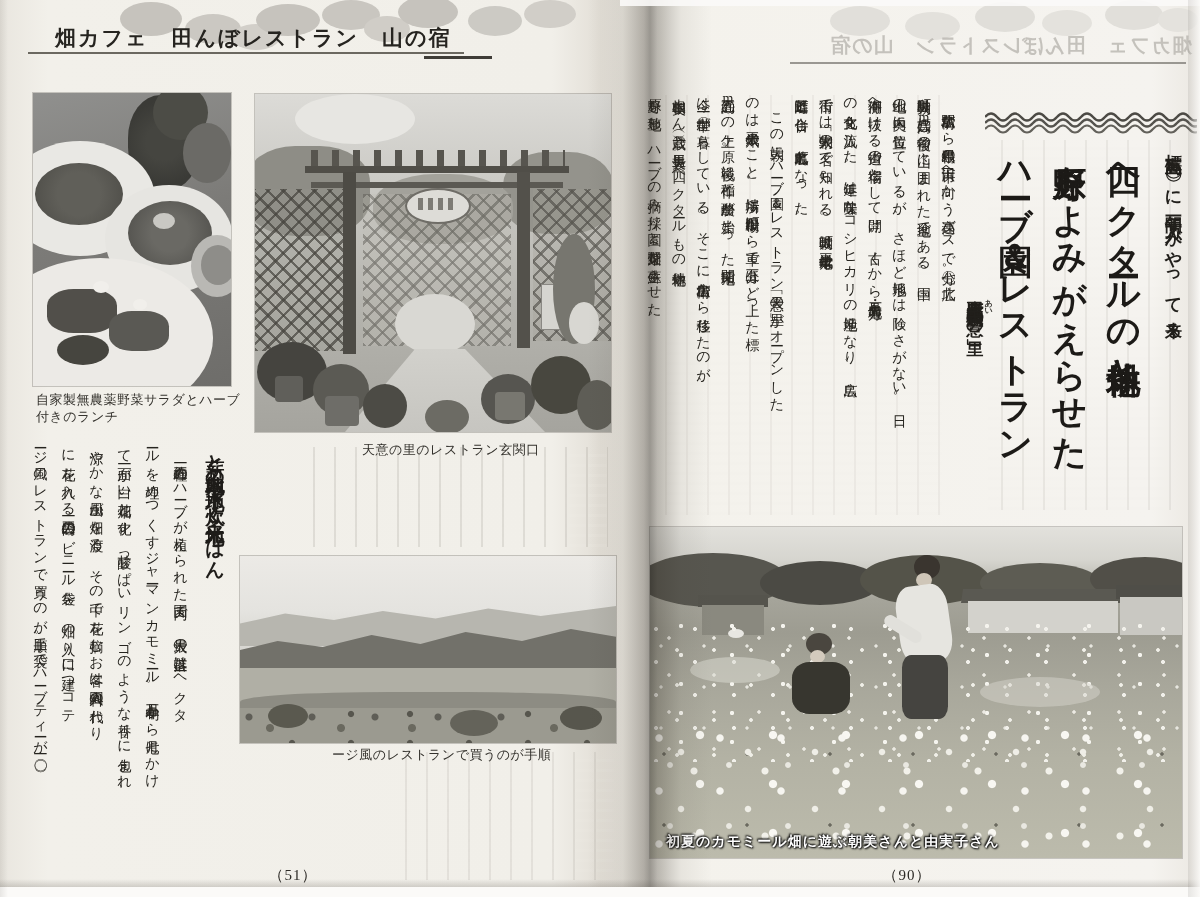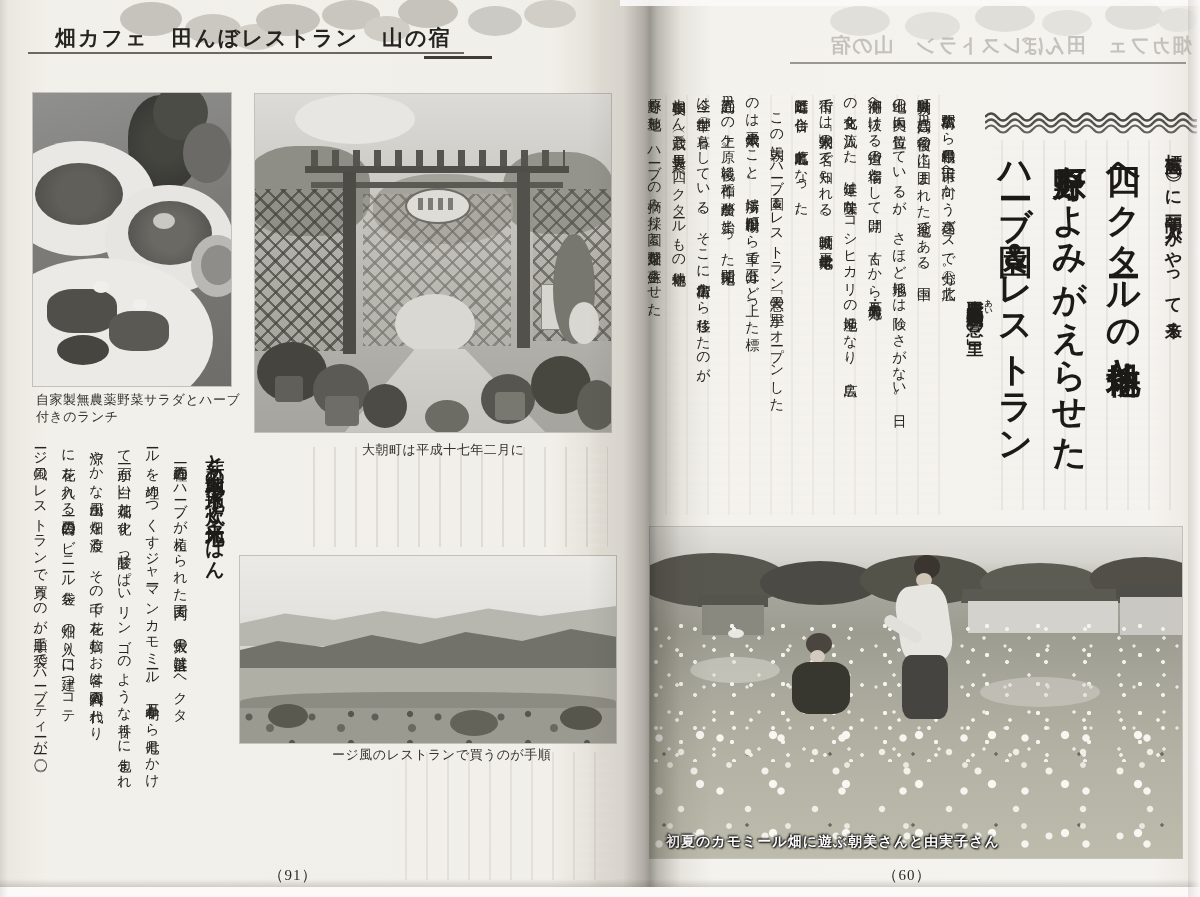--- a/index.html
+++ b/index.html
@@ -119,21 +119,21 @@
     <div class="blob" style="left:58px;top:270px;width:56px;height:52px;background:#5b5a54;"></div>
     <div class="blob" style="left:108px;top:290px;width:44px;height:44px;background:#4c4b45;"></div>
     <div class="blob" style="left:226px;top:280px;width:54px;height:50px;background:#565550;"></div>
     <div class="blob" style="left:276px;top:262px;width:60px;height:58px;background:#48473f;"></div>
     <div class="blob" style="left:322px;top:286px;width:40px;height:50px;background:#5e5d56;"></div>
     <div class="blob" style="left:170px;top:306px;width:44px;height:34px;background:#6c6b64;"></div>
     <div class="abs" style="left:70px;top:302px;width:34px;height:30px;background:#6e6d68;border-radius:4px;"></div>
     <div class="abs" style="left:240px;top:298px;width:30px;height:28px;background:#787770;border-radius:4px;"></div>
     <div class="abs" style="left:20px;top:282px;width:28px;height:26px;background:#605f5a;border-radius:4px;"></div>
   </div>
-  <div class="cap" style="left:362px;top:441px;">大朝町は平成十七年二月に</div>
+  <div class="cap" style="left:362px;top:441px;">天意の里のレストラン玄関口</div>
 
   <div class="abs v" style="left:192px;top:443px;width:36px;height:318px;font-family:'Liberation Sans','DejaVu Sans',sans-serif;font-size:19px;font-weight:bold;letter-spacing:-1.5px;color:#1e1c19;">薪と敷地内の地下水で炊く地元米ごはん</div>
 
   <div class="abs v colset" style="left:8px;top:440px;width:186px;height:452px;font-size:14px;letter-spacing:.8px;line-height:28px;color:#26241f;">
     <div>　約一五〇種のハーブが植えられた園内で、最大の群落は一ヘクタ</div>
     <div>ールを埋めつくすジャーマンカモミール。五月中旬から七月にかけ</div>
     <div>て一面が白い花畑と化す。甘酸っぱいリンゴのような香りに包まれ、</div>
     <div>涼やかな山風が畑を渡る。その中で花を摘むお客は入園料の代わり</div>
     <div>に花を入れる一袋三〇〇円のビニール袋を、畑の入り口に建つコテ</div>
     <div>ージ風のレストランで買うのが手順。一袋でハーブティーが一〇〇</div>
@@ -144,21 +144,21 @@
     <div class="abs" style="left:0;top:58px;width:376px;height:60px;background:#72716a;clip-path:polygon(0 60%,10% 45%,22% 55%,35% 35%,48% 50%,60% 30%,75% 45%,88% 25%,100% 38%,100% 100%,0 100%);"></div>
     <div class="abs" style="left:0;top:112px;width:376px;height:34px;background:#b0afa5;"></div>
     <div class="abs" style="left:0;top:136px;width:376px;height:24px;background:#8d8c83;border-radius:40% 40% 0 0;"></div>
     <div class="abs" style="left:0;top:152px;width:376px;height:35px;background:#9b9a90;background-image:radial-gradient(circle at 9px 9px,#5f5e57 3px,transparent 4px),radial-gradient(circle at 30px 20px,#6a695f 3.5px,transparent 4.5px),radial-gradient(circle at 52px 6px,#57564e 2.6px,transparent 3.6px);background-size:63px 31px,71px 37px,59px 29px;"></div>
     <div class="blob" style="left:28px;top:148px;width:40px;height:24px;background:#5a594f;"></div>
     <div class="blob" style="left:210px;top:154px;width:48px;height:26px;background:#64635a;"></div>
     <div class="blob" style="left:320px;top:150px;width:42px;height:24px;background:#57564d;"></div>
   </div>
   <div class="cap" style="left:332px;top:746px;">ージ風のレストランで買うのが手順</div>
 
-  <div class="pagenum" style="left:258px;top:866px;width:70px;text-align:center;">（91）</div>
+  <div class="pagenum" style="left:258px;top:866px;width:70px;text-align:center;">（51）</div>
 
   <svg class="abs" style="left:985px;top:111px;" width="212" height="24" viewBox="0 0 212 24">
     <path d="M0,6 q6,-7 12,0 t12,0 t12,0 t12,0 t12,0 t12,0 t12,0 t12,0 t12,0 t12,0 t12,0 t12,0 t12,0 t12,0 t12,0 t12,0 t12,0 t12,0" fill="none" stroke="#4c4a45" stroke-width="2.4"></path>
     <path d="M0,12 q6,-7 12,0 t12,0 t12,0 t12,0 t12,0 t12,0 t12,0 t12,0 t12,0 t12,0 t12,0 t12,0 t12,0 t12,0 t12,0 t12,0 t12,0 t12,0" fill="none" stroke="#55534e" stroke-width="2.4"></path>
     <path d="M0,18 q6,-7 12,0 t12,0 t12,0 t12,0 t12,0 t12,0 t12,0 t12,0 t12,0 t12,0 t12,0 t12,0 t12,0 t12,0 t12,0 t12,0 t12,0 t12,0" fill="none" stroke="#63615b" stroke-width="2"></path>
   </svg>
 
   <div class="abs v" style="left:1155px;top:140px;width:30px;height:372px;font-size:17px;font-weight:bold;letter-spacing:3.2px;color:#211f1b;">標高五〇〇mに年間一万人がやって来る</div>
 
   <div class="abs v colset" style="left:986px;top:142px;width:164px;height:388px;font-size:34px;font-weight:bold;line-height:54px;color:#1c1a17;">
@@ -208,21 +208,21 @@
     <div class="blob" style="left:266px;top:46px;width:16px;height:14px;background:#cfc6b8;"></div>
     <div class="abs" style="left:248px;top:58px;width:52px;height:78px;background:#e6e5e0;border-radius:30%;transform:rotate(-8deg);"></div>
     <div class="abs" style="left:232px;top:96px;width:42px;height:12px;background:#e1e0db;border-radius:6px;transform:rotate(32deg);"></div>
     <div class="abs" style="left:252px;top:128px;width:46px;height:64px;background:#454440;border-radius:20%;"></div>
     <div class="blob" style="left:156px;top:106px;width:26px;height:22px;background:#4a463f;"></div>
     <div class="blob" style="left:160px;top:123px;width:15px;height:13px;background:#d3cabd;"></div>
     <div class="abs" style="left:142px;top:135px;width:58px;height:52px;background:#37362f;border-radius:30%;"></div>
     <div class="cap" style="left:16px;top:306px;font-size:14px;font-weight:bold;color:#ffffff;letter-spacing:1px;text-shadow:0 0 2px #000,1px 1px 2px #000,-1px -1px 2px #000;">初夏のカモミール畑に遊ぶ朝美さんと由実子さん</div>
   </div>
 
-  <div class="pagenum" style="left:872px;top:866px;width:70px;text-align:center;">（60）</div>
+  <div class="pagenum" style="left:872px;top:866px;width:70px;text-align:center;">（90）</div>
 
   <div class="abs" style="left:588px;top:0;width:124px;height:897px;z-index:60;pointer-events:none;background:linear-gradient(to right,rgba(72,66,56,0) 0%,rgba(72,66,56,.10) 28%,rgba(60,54,45,.34) 45%,rgba(35,31,25,.42) 50%,rgba(60,54,45,.30) 56%,rgba(72,66,56,.08) 75%,rgba(72,66,56,0) 100%);"></div>
   <div class="abs" style="left:0;top:879px;width:1200px;height:8px;z-index:65;background:linear-gradient(to bottom,rgba(50,45,38,0),rgba(50,45,38,.18));"></div>
   <div class="abs" style="left:0;top:887px;width:1200px;height:10px;z-index:66;background:#fbfaf8;"></div>
   <div class="abs" style="left:620px;top:0;width:580px;height:6px;z-index:66;background:rgba(251,250,248,.9);"></div>
   <div class="abs" style="left:1188px;top:0;width:12px;height:897px;z-index:66;background:linear-gradient(to right,rgba(50,45,38,.10),rgba(251,250,248,.85));"></div>
   <div class="abs" style="left:0;top:0;width:8px;height:897px;z-index:66;background:linear-gradient(to right,rgba(60,55,48,.10),rgba(60,55,48,0));"></div>
 
 </div>
 

